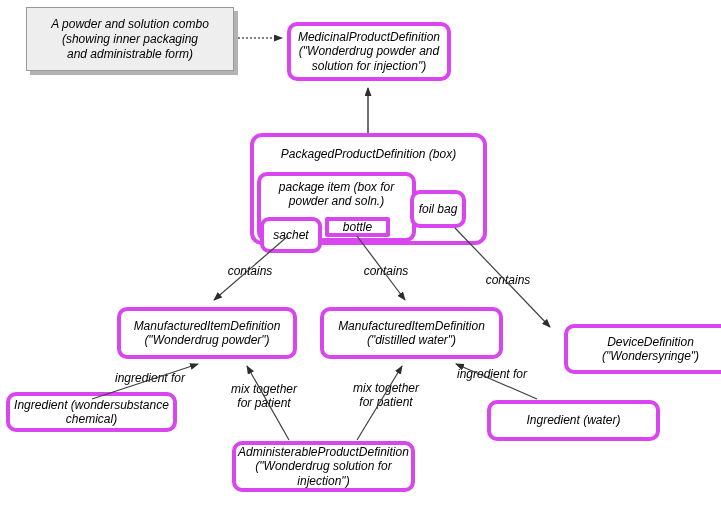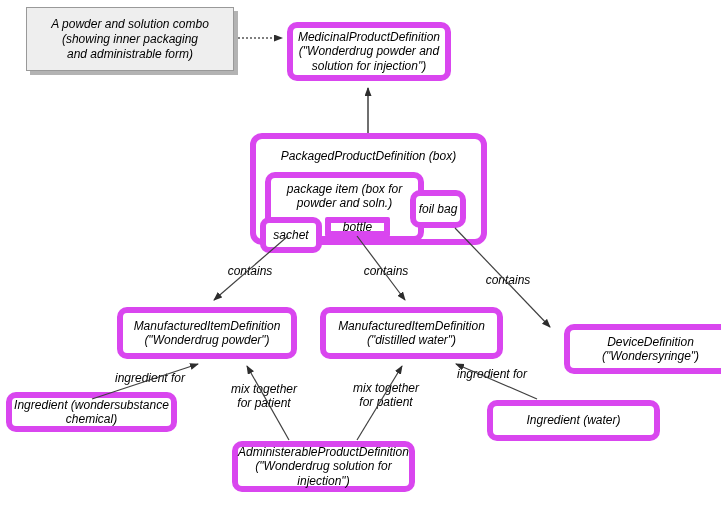--- a/index.html
+++ b/index.html
@@ -9,21 +9,21 @@
     background:#ffffff;
     font-family:"Liberation Sans", sans-serif;
     color:#000000;
     overflow:hidden;
     font-style:italic;
   }
   .node{
     position:absolute;
     box-sizing:border-box;
     background:#ffffff;
-    border:6px solid #d946ef;
+    border:4px solid #d946ef;
     border-radius:10px;
     display:flex;
     align-items:center;
     justify-content:center;
     text-align:center;
     font-size:12px;
     line-height:1.18;
     white-space:pre-line;
   }
   .node.top-align{align-items:flex-start;}
@@ -69,21 +69,21 @@
   <div class="node" style="left:287px;top:22px;width:164px;height:59px;">
     <span>MedicinalProductDefinition
 ("Wonderdrug powder and
 solution for injection")</span>
   </div>
 
   <div class="node top-align" style="left:250px;top:133px;width:237px;height:112px;border-radius:12px;padding-top:10px;">
     <span>PackagedProductDefinition (box)</span>
   </div>
 
-  <div class="node top-align" style="left:265px;top:172px;width:159px;height:70px;padding-top:4px;">
+  <div class="node top-align" style="left:257px;top:172px;width:159px;height:70px;padding-top:4px;">
     <span>package item (box for
 powder and soln.)</span>
   </div>
 
   <div class="node" style="left:260px;top:217px;width:62px;height:36px;border-radius:9px;">
     <span>sachet</span>
   </div>
   <div class="node" style="left:325px;top:217px;width:65px;height:20px;border-radius:2px;">
     <span>bottle</span>
   </div>

